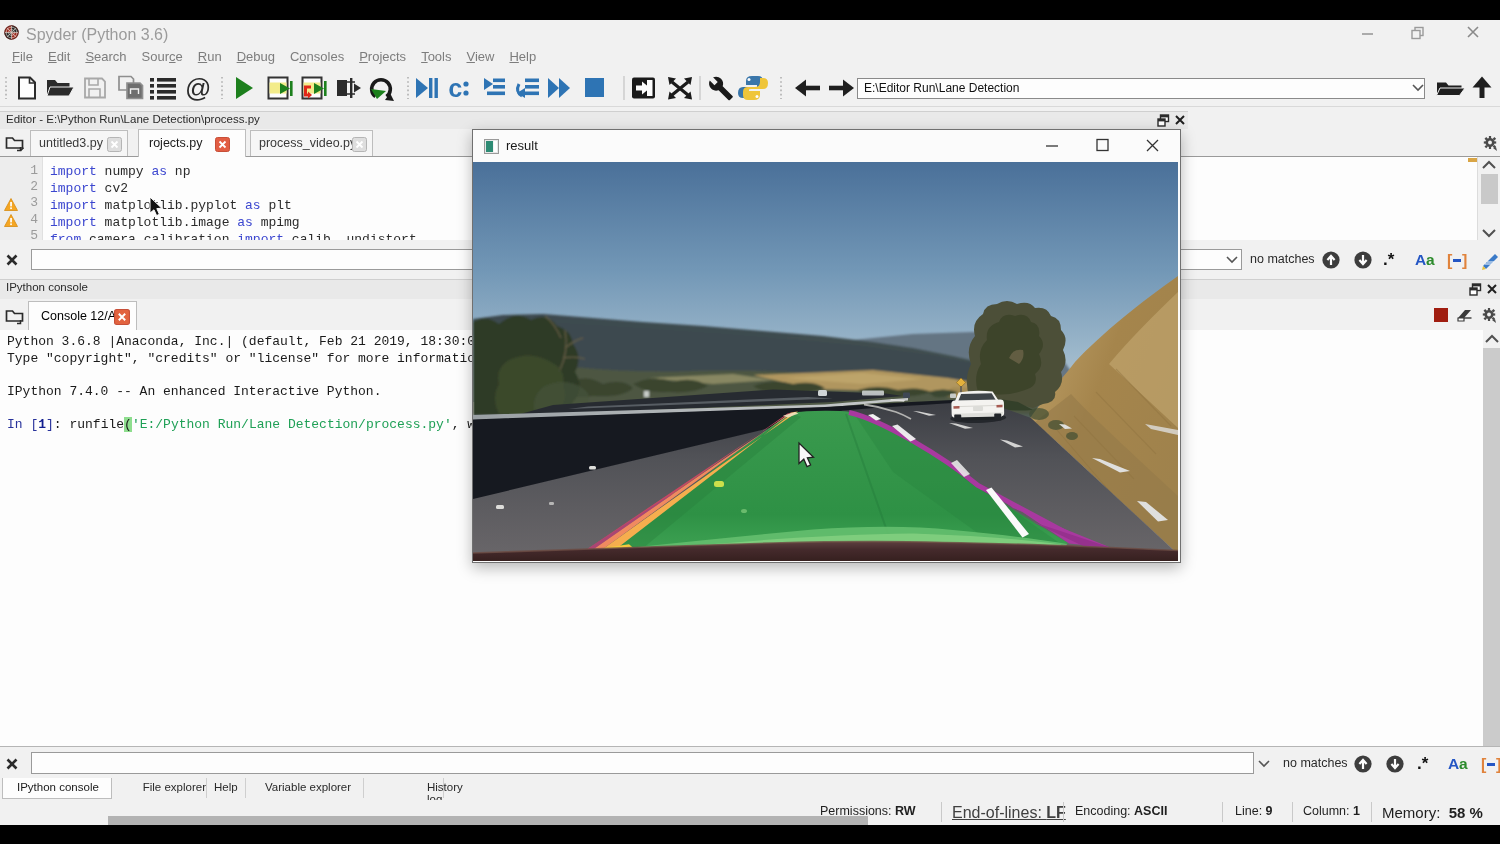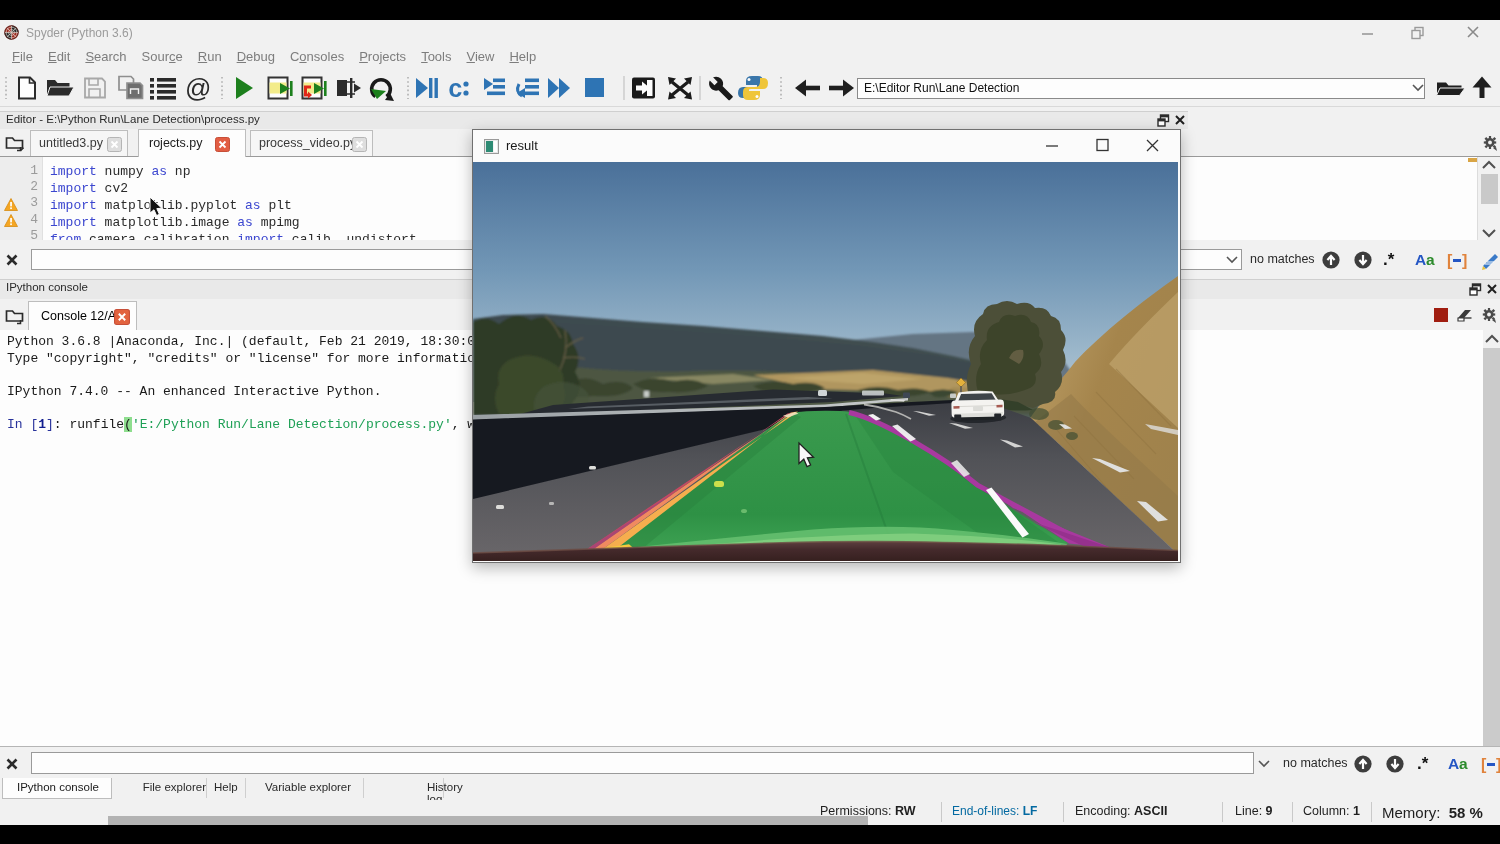--- a/index.html
+++ b/index.html
@@ -19,21 +19,21 @@
   <circle cx="7.5" cy="7.5" r="7" fill="#9e2a20"></circle>
   <path d="M7.5 0.5 A7 7 0 0 1 14.5 7.5 L7.5 7.5 Z" fill="#2a2a2a"></path>
   <path d="M7.5 14.5 A7 7 0 0 1 0.5 7.5 L7.5 7.5 Z" fill="#2a2a2a"></path>
   <circle cx="7.5" cy="7.5" r="6.8" fill="none" stroke="#55241e" stroke-width="0.8"></circle>
   <g stroke="#e8e2da" stroke-width="0.7" fill="none" opacity="0.9">
     <path d="M7.5 1 L7.5 14 M1 7.5 L14 7.5 M3 3 L12 12 M12 3 L3 12"></path>
     <circle cx="7.5" cy="7.5" r="3"></circle>
       <circle cx="7.5" cy="7.5" r="5.4"></circle>
   </g>
 </svg>
-<div class="abs" style="left:26px;top:26px;font-size:12px;color:#9b9b9b;">Spyder (Python 3.6)</div>
+<div class="abs" style="left:26px;top:26px;font-size:16px;color:#9b9b9b;">Spyder (Python 3.6)</div>
 
 <svg class="abs" style="left:1362px;top:24px;" width="130" height="18" viewBox="0 0 130 18">
   <line x1="0" y1="10" x2="11" y2="10" stroke="#9a9a9a" stroke-width="1.6"></line>
   <rect x="53" y="3.5" width="8" height="8" fill="none" stroke="#9a9a9a" stroke-width="1.4"></rect>
   <rect x="50" y="6.5" width="8" height="8" fill="#f1f1f1" stroke="#9a9a9a" stroke-width="1.4"></rect>
   <path d="M106 3 L116 13 M116 3 L106 13" stroke="#8a8a8a" stroke-width="1.6"></path>
 </svg>
 
 <div class="abs" style="left:12px;top:49px;font-size:13px;color:#7d7d7d;">
   <span style="margin-right:15px;"><u>F</u>ile</span><span style="margin-right:15px;"><u>E</u>dit</span><span style="margin-right:15px;"><u>S</u>earch</span><span style="margin-right:15px;">Sour<u>c</u>e</span><span style="margin-right:15px;"><u>R</u>un</span><span style="margin-right:15px;"><u>D</u>ebug</span><span style="margin-right:15px;">C<u>o</u>nsoles</span><span style="margin-right:15px;"><u>P</u>rojects</span><span style="margin-right:15px;"><u>T</u>ools</span><span style="margin-right:15px;"><u>V</u>iew</span><span><u>H</u>elp</span>
@@ -398,21 +398,21 @@
 </div>
 <div class="abs" style="left:246px;top:778px;width:118px;height:20px;border-right:1px solid #cfcfcf;box-sizing:border-box;">
   <div style="margin:3px 0 0 19px;font-size:11.5px;color:#2a2a2a;">Variable explorer</div>
 </div>
 <div class="abs" style="left:364px;top:778px;width:80px;height:20px;border-right:1px solid #cfcfcf;box-sizing:border-box;">
   <div style="margin:3px 0 0 15px;font-size:11.5px;color:#2a2a2a;padding-left:48px;">History log</div>
 </div>
 
 <div class="abs" id="status" style="left:0;top:800px;width:1500px;height:25px;background:#f1f1f1;font-size:12.5px;color:#1f1f1f;"></div>
 <div class="abs" style="top:804px;left:820px;font-size:12.5px;color:#1f1f1f;">Permissions: <b>RW</b></div>
-<div class="abs" style="top:804px;left:952px;font-size:12px;color:#0369a1;">End-of-lines: <b>LF</b></div>
+<div class="abs" style="top:804px;left:952px;font-size:16px;color:#404040;text-decoration:underline;">End-of-lines: <b>LF</b></div>
 <div class="abs" style="top:804px;left:1075px;font-size:12.5px;color:#1f1f1f;">Encoding: <b>ASCII</b></div>
 <div class="abs" style="top:804px;left:1235px;font-size:12.5px;color:#1f1f1f;">Line: <b>9</b></div>
 <div class="abs" style="top:804px;left:1303px;font-size:12.5px;color:#1f1f1f;">Column: <b>1</b></div>
 <div class="abs" style="top:804px;left:1382px;font-size:15px;color:#1f1f1f;">Memory: &nbsp;<b>58 %</b></div>
 <div class="abs" style="top:802px;left:941px;width:1px;height:20px;background:#c9c9c9;"></div>
 <div class="abs" style="top:802px;left:1063px;width:1px;height:20px;background:#c9c9c9;"></div>
 <div class="abs" style="top:802px;left:1222px;width:1px;height:20px;background:#c9c9c9;"></div>
 <div class="abs" style="top:802px;left:1292px;width:1px;height:20px;background:#c9c9c9;"></div>
 <div class="abs" style="top:802px;left:1371px;width:1px;height:20px;background:#c9c9c9;"></div>
 <div class="abs" style="top:816px;left:108px;width:760px;height:9px;background:#b3b3b3;"></div>

